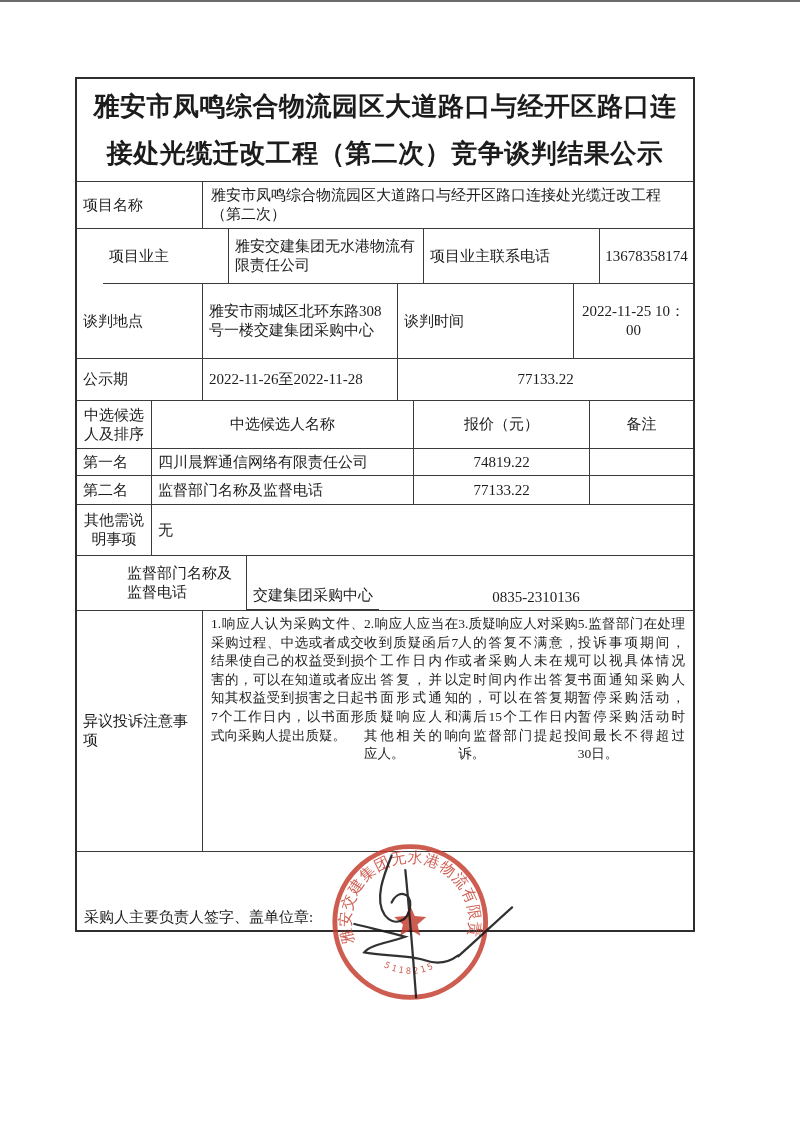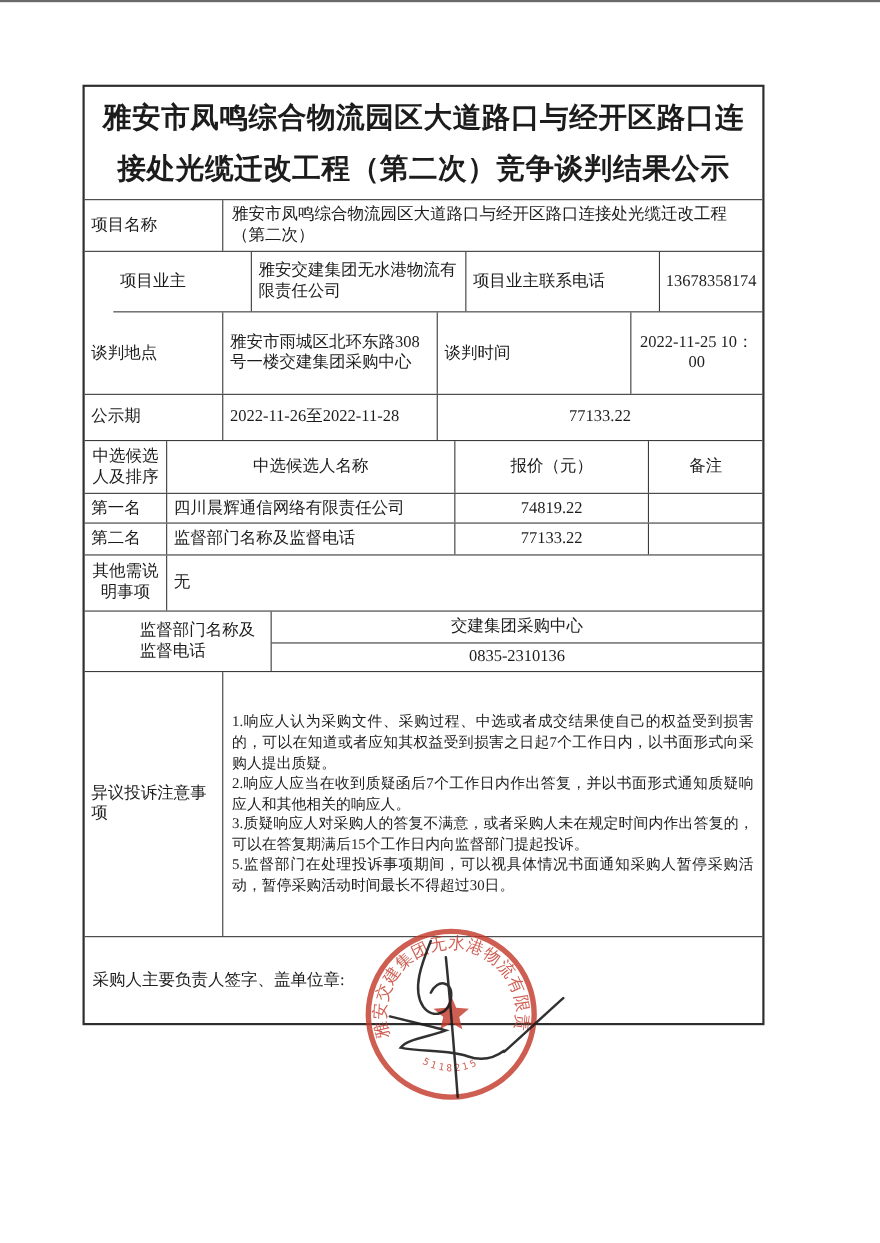--- a/index.html
+++ b/index.html
@@ -7,21 +7,21 @@
     width:800px;height:1130px;position:relative;background:#ffffff;
     font-family:"Liberation Serif","DejaVu Serif",serif;
     color:#1c1c1c;overflow:hidden;
   }
   .page{position:absolute;inset:0;background:#fff;border-top:2px solid #6a6a6a;}
   .doc-table{
     position:absolute;left:75px;top:75px;width:620px;
     border:2px solid #2e2e2e;box-sizing:border-box;background:#fff;
   }
   .row{display:flex;border-bottom:1px solid #3b3b3b;box-sizing:border-box;}
-  .row:last-child{border-bottom:none;}
+  .row:last-child{border-bottom:none;align-items:flex-end;}
   .cell{
     box-sizing:border-box;border-right:1px solid #3b3b3b;
     display:flex;align-items:center;font-size:15px;line-height:1.25;
     padding:3px 6px;overflow:hidden;
   }
   .cell:last-child{border-right:none;}
   .center{justify-content:center;text-align:center;}
   .w-label{width:126px;flex:none;}
   .w-c2{width:195px;flex:none;}
   .w-c3{width:176px;flex:none;}
@@ -44,27 +44,27 @@
   .r-sign{height:78px;}
   .title-cell{
     width:100%;border-right:none;justify-content:center;text-align:center;
     font-family:"Liberation Sans","DejaVu Sans",sans-serif;
     font-weight:700;font-size:26px;line-height:47px;padding:2px 4px;
     letter-spacing:0.5px;
   }
   .pname-value{padding:3px 16px 3px 8px;}
   .venue-value{padding:3px 4px 3px 6px;}
   .time-cell,.num-cell{justify-content:center;text-align:center;}
-  .sub-col{flex:1;display:flex;flex-direction:column;}
+  .sub-col{flex:1;display:flex;flex-direction:row;align-items:flex-end;}
   .sub-top{height:29px;border-bottom:1px solid #3b3b3b;}
   .sub-cell{border-right:none;justify-content:center;text-align:center;}
   .sub-bottom{flex:1;}
   .objection-label{align-items:center;}
   .objection-body{
-    flex:1;flex-direction:column;align-items:flex-start;justify-content:center;
+    flex:1;flex-direction:row;align-items:flex-start;justify-content:center;
     font-size:13.5px;line-height:18.6px;padding:4px 8px 4px 8px;
   }
   .objection-body div{text-align:justify;}
   .sign-cell{width:100%;border-right:none;padding-left:7px;font-size:15px;}
   .stamp-svg{position:absolute;left:313px;top:829px;width:215px;height:186px;}
   .seal{opacity:.82;}
 </style>
 </head>
 <body>
 

